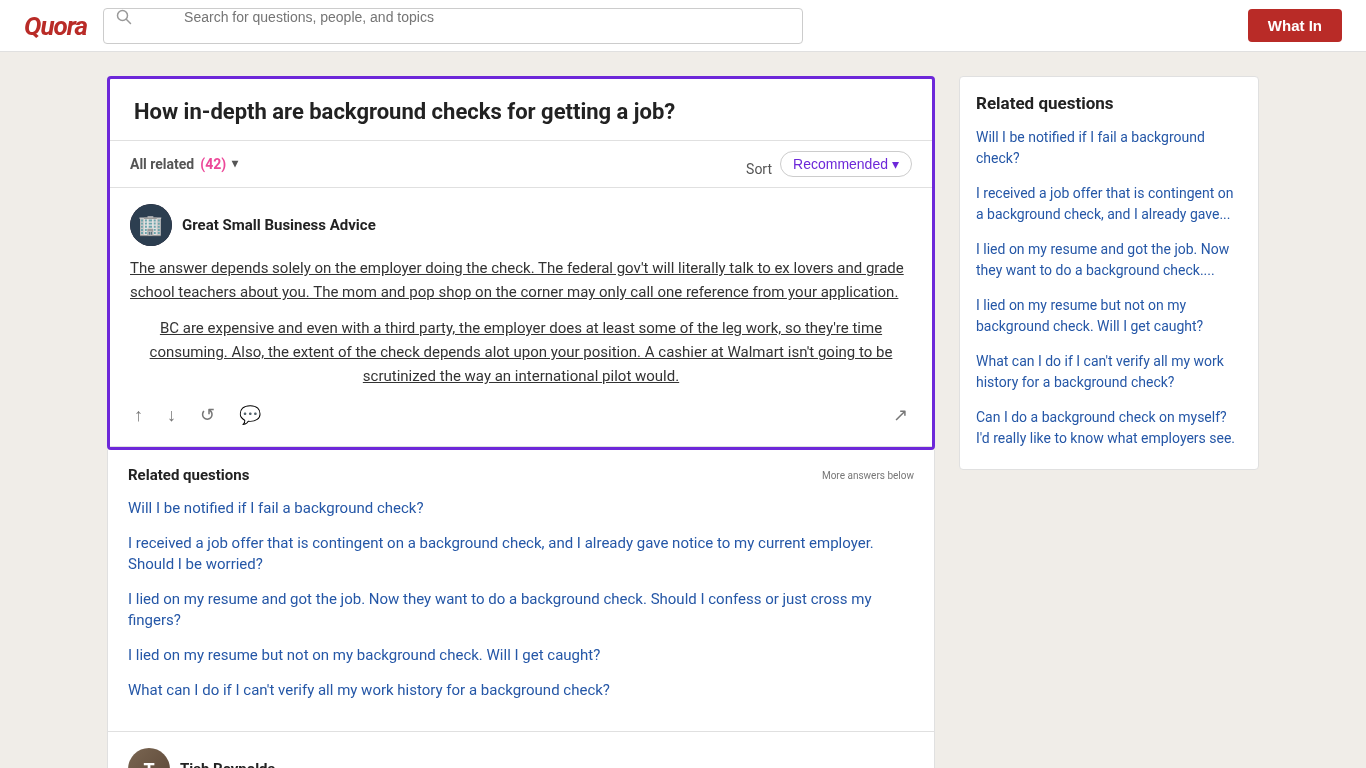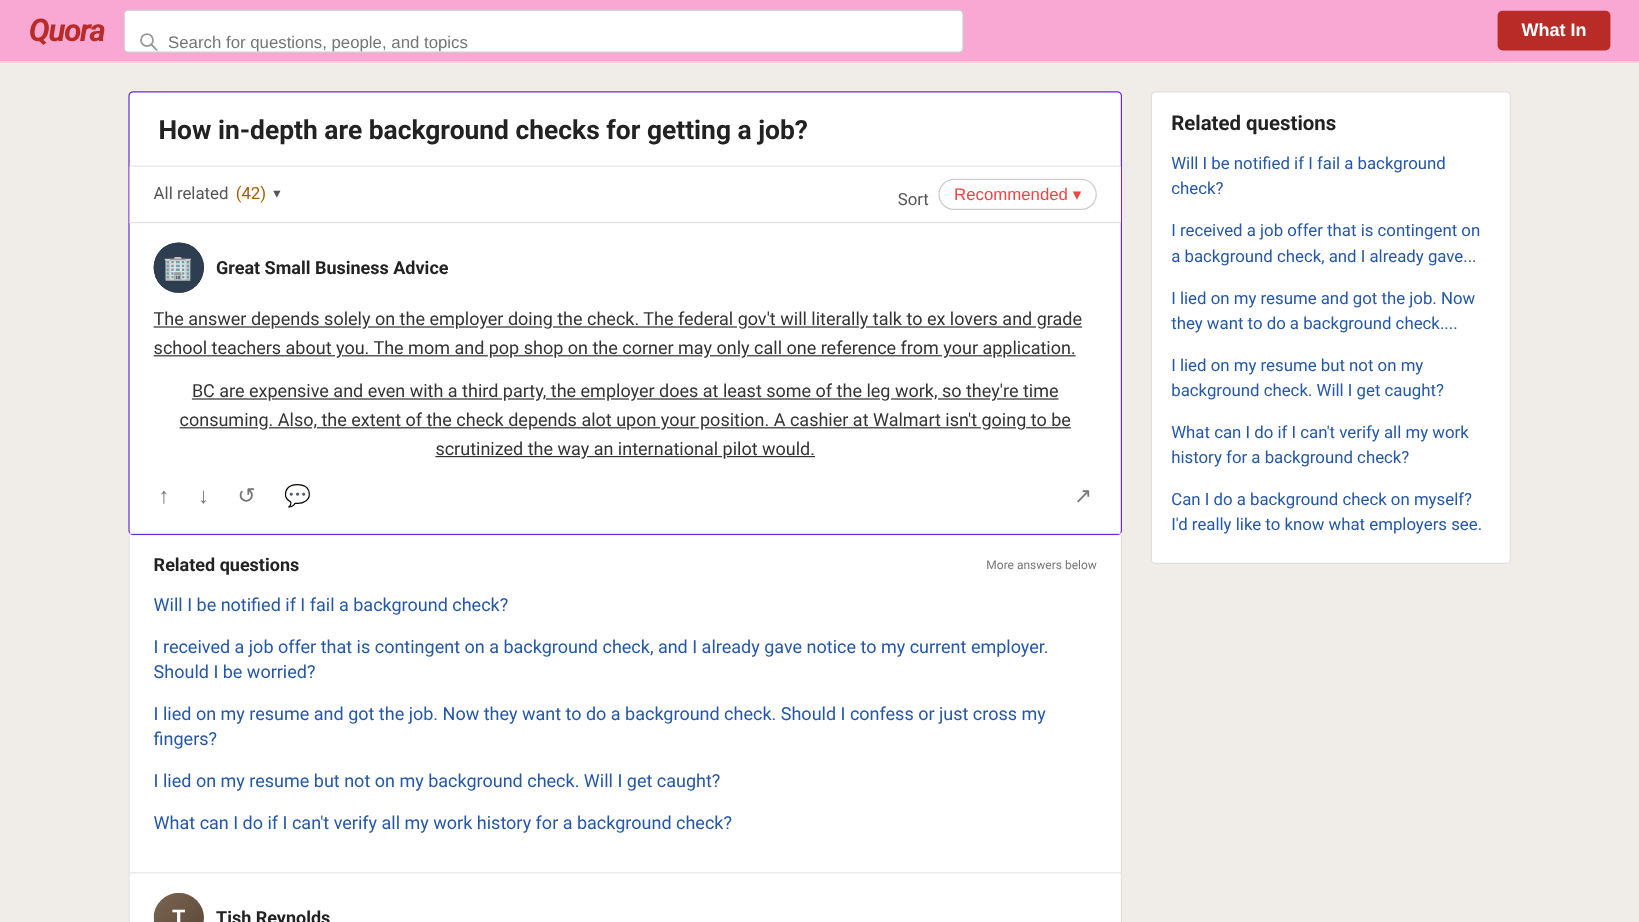--- a/index.html
+++ b/index.html
@@ -4,21 +4,21 @@
   <style>
     * { box-sizing: border-box; margin: 0; padding: 0; }
     body {
       font-family: -apple-system, BlinkMacSystemFont, 'Segoe UI', Roboto, sans-serif;
       background: #f0ede8;
       color: #333;
       font-size: 15px;
     }
     
     .header {
-      background: #f9a8d4;
+      background: #ffffff;
       border-bottom: 1px solid #e0e0e0;
       height: 52px;
       display: flex;
       align-items: center;
       padding: 17px 24px;
       gap: 16px;
       position: sticky;
       top: 0;
       z-index: 100;
     }
@@ -27,26 +27,27 @@
       font-size: 26px;
       font-weight: 700;
       font-style: italic;
       letter-spacing: -1px;
       white-space: nowrap;
     }
     .search-bar {
       flex: 1;
       max-width: 700px;
       display: flex;
-      align-items: flex-end;
+      align-items: flex-start;
       border: 1px solid #ccc;
       border-radius: 4px;
       padding: 0 12px;
       height: 36px;
       background: #fff;
+      gap: 44px;
     }
     .search-icon-svg {
       color: #999;
       margin-right: 8px;
       flex-shrink: 0;
     }
     .search-input {
       border: none;
       outline: none;
       font-size: 14px;
@@ -75,21 +76,21 @@
       gap: 24px;
     }
     
     .content-area {
       flex: 1;
       min-width: 0;
     }
     
     .question-card {
       background: #fff;
-      border: 1px solid #6d28d9;
+      border: 3px solid #6d28d9;
       border-radius: 4px;
       margin-bottom: 0;
     }
     .question-title {
       padding: 20px 24px 16px;
       font-size: 22px;
       font-weight: 700;
       color: #222;
       border-bottom: 1px solid #e0e0e0;
     }
@@ -102,23 +103,24 @@
       border-bottom: 1px solid #e0e0e0;
       background: #fff;
     }
     .all-related {
       display: flex;
       align-items: flex-start;
       gap: 6px;
       font-size: 14px;
       color: #555;
       cursor: pointer;
+      font-weight: bold;
     }
     .all-related .count {
-      color: #a16207;
+      color: #ec4899;
     }
     .chevron-down {
       font-size: 12px;
       color: #555;
     }
     .sort-right {
       display: flex;
       align-items: flex-end;
       gap: 8px;
       font-size: 14px;
@@ -128,21 +130,21 @@
     .recommended-btn {
       border: 1px solid #ccc;
       border-radius: 20px;
       padding: 4px 12px;
       font-size: 14px;
       background: #fff;
       cursor: pointer;
       display: flex;
       align-items: center;
       gap: 4px;
-      color: #ef4444;
+      color: #6d28d9;
     }
     
     .answer-section {
       padding: 0;
     }
     .answer-item {
       padding: 16px 20px;
       border-bottom: 1px solid #e0e0e0;
     }
     .answer-author {

